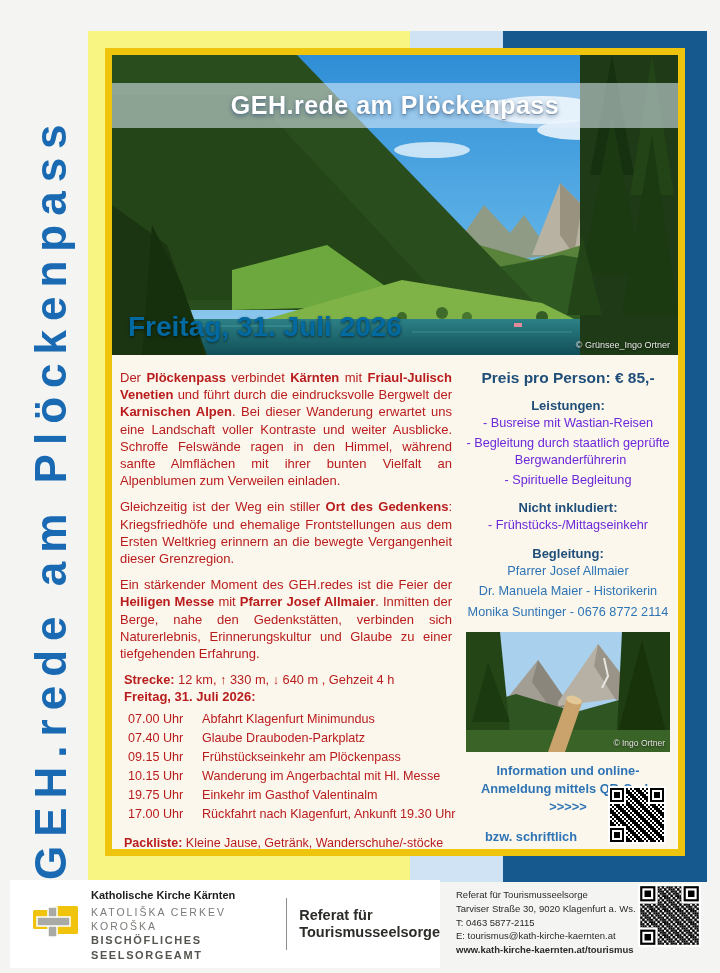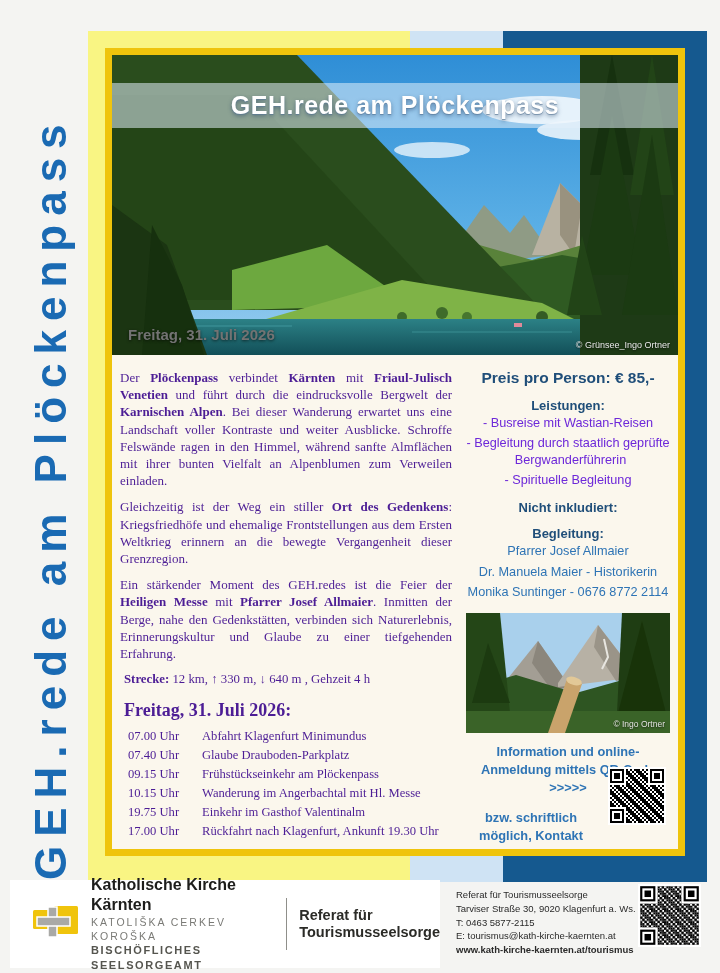--- a/index.html
+++ b/index.html
@@ -18,32 +18,32 @@
   .gold{position:absolute;left:17px;top:17px;right:22px;bottom:26px;background:#efc40c;}
   .content{position:absolute;left:7px;top:7px;right:7px;bottom:7px;background:#fbf7ed;overflow:hidden;}
 
   
   .hero{position:relative;width:100%;height:300px;overflow:hidden;}
   .hero svg{display:block;}
   .hero-band{position:absolute;left:0;top:28px;width:100%;height:45px;
     background:rgba(226,239,250,0.55);display:flex;align-items:center;justify-content:center;}
   .hero-title{font-size:25px;font-weight:bold;color:#ffffff;letter-spacing:0.5px;
     text-shadow:0 1px 0 rgba(90,120,150,.6),0 2px 4px rgba(30,60,100,.55);}
-  .hero-date{position:absolute;left:16px;bottom:12px;font-size:15px;font-weight:bold;color:#737373;
+  .hero-date{position:absolute;left:16px;bottom:12px;font-size:28px;font-weight:bold;color:#0369a1;
     text-shadow:0 1px 3px rgba(0,0,0,.6);}
   .hero-credit{position:absolute;right:8px;bottom:5px;font-size:9px;color:#e9e9e9;
     text-shadow:0 1px 2px rgba(0,0,0,.7);}
 
   
   .columns{display:flex;padding:14px 8px 0 8px;gap:14px;}
-  .col-left{width:332px;color:#4c1d95;font-family:Liberation Serif, serif;}
+  .col-left{width:332px;color:#b91c1c;}
   .col-left p{margin:0 0 9px 0;font-size:13px;line-height:17.2px;text-align:justify;}
   .b{font-weight:bold;}
   .route{margin:10px 0 0 4px;font-size:12.8px;white-space:nowrap;}
-  .sched-title{margin:13px 0 0 4px;font-size:18px;font-weight:bold;}
+  .sched-title{margin:2px 0 0 4px;font-size:13px;font-weight:bold;}
   .sched{margin:6px 0 0 8px;}
   .sched-row{display:flex;font-size:12.6px;line-height:19px;white-space:nowrap;}
   .sched-time{width:64px;flex:none;}
   .sched-act{padding-left:10px;}
   .packlist{margin:12px 0 0 4px;font-size:12.5px;white-space:nowrap;}
 
   .col-right{width:204px;text-align:center;}
   .price{font-size:15.5px;font-weight:bold;color:#1f4e79;}
   .sb-h{margin-top:11px;font-size:13px;font-weight:bold;color:#1f4e79;}
   .sb-item{font-size:12.7px;color:#6d28d9;line-height:17.5px;margin-top:2px;}
@@ -55,21 +55,21 @@
   .info-block{position:relative;margin-top:10px;min-height:90px;}
   .info-text{margin:0;font-size:12.8px;font-weight:bold;color:#2e74b5;line-height:18px;}
   .info-text.second{margin-top:12px;width:130px;}
   .qr-side{position:absolute;right:4px;top:24px;width:58px;height:58px;}
 
   
   .footer-box{position:absolute;left:10px;top:880px;width:430px;height:88px;background:#ffffff;
     display:flex;align-items:center;padding-left:22px;box-sizing:border-box;}
   .logo{flex:none;}
   .org{margin-left:13px;}
-  .org-name{font-size:16px;font-weight:bold;color:#1d1d1b;line-height:20px;}
+  .org-name{font-size:11px;font-weight:bold;color:#1d1d1b;line-height:20px;}
   .org-sl{font-size:10.5px;letter-spacing:2px;color:#7a7a76;line-height:14px;}
   .org-dept{font-size:11px;font-weight:bold;letter-spacing:1.6px;color:#55554f;line-height:15px;}
   .org-div{width:1px;height:52px;background:#8f8f8a;margin:0 12px;}
   .office{font-size:14.5px;font-weight:bold;color:#2b2b27;line-height:17px;}
 
   .contact{position:absolute;left:456px;top:888px;width:185px;font-size:9.5px;color:#2a2a2a;line-height:13.8px;}
   .contact .last{font-weight:bold;}
   .qr-footer{position:absolute;left:638px;top:884px;width:63px;height:63px;}
 </style>
 </head>
@@ -201,20 +201,21 @@
               <span>Preis pro Person:</span>
               <span>€ 85,-</span>
             </div>
 
             <div class="sb-h">Leistungen:</div>
             <div class="sb-item">- Busreise mit Wastian-Reisen</div>
             <div class="sb-item hang">- Begleitung durch staatlich geprüfte Bergwanderführerin</div>
             <div class="sb-item">- Spirituelle Begleitung</div>
 
             <div class="sb-h">Nicht inkludiert:</div>
+            <div class="sb-item">- Frühstücks-/Mittagseinkehr</div>
 
             <div class="sb-h">Begleitung:</div>
             <div class="guide">Pfarrer Josef Allmaier</div>
             <div class="guide">Dr. Manuela Maier - Historikerin</div>
             <div class="guide">Monika Suntinger - 0676 8772 2114</div>
 
             <div class="side-photo">
               <svg width="204" height="120" viewBox="0 0 204 120">
                 <rect width="204" height="120" fill="#a9d0ec"></rect>
                 <polygon points="30,80 72,28 104,74 30,82" fill="#a39e94"></polygon>

